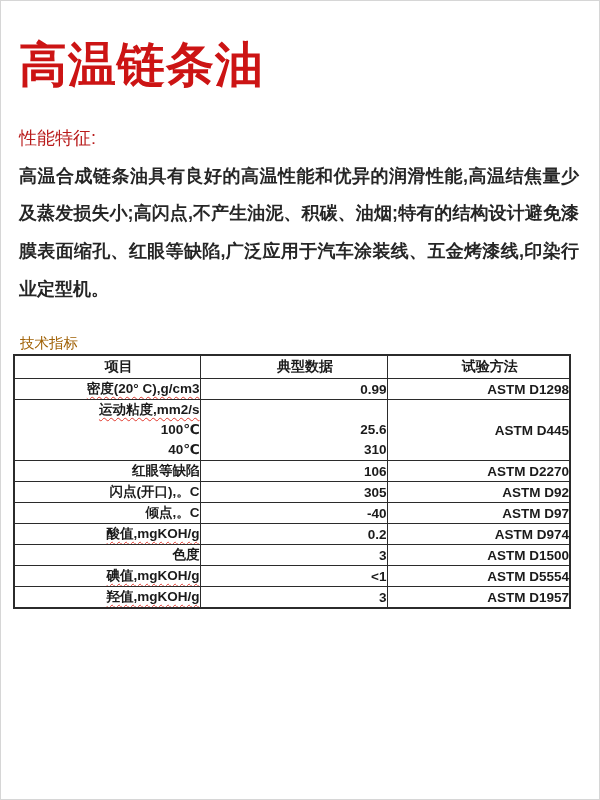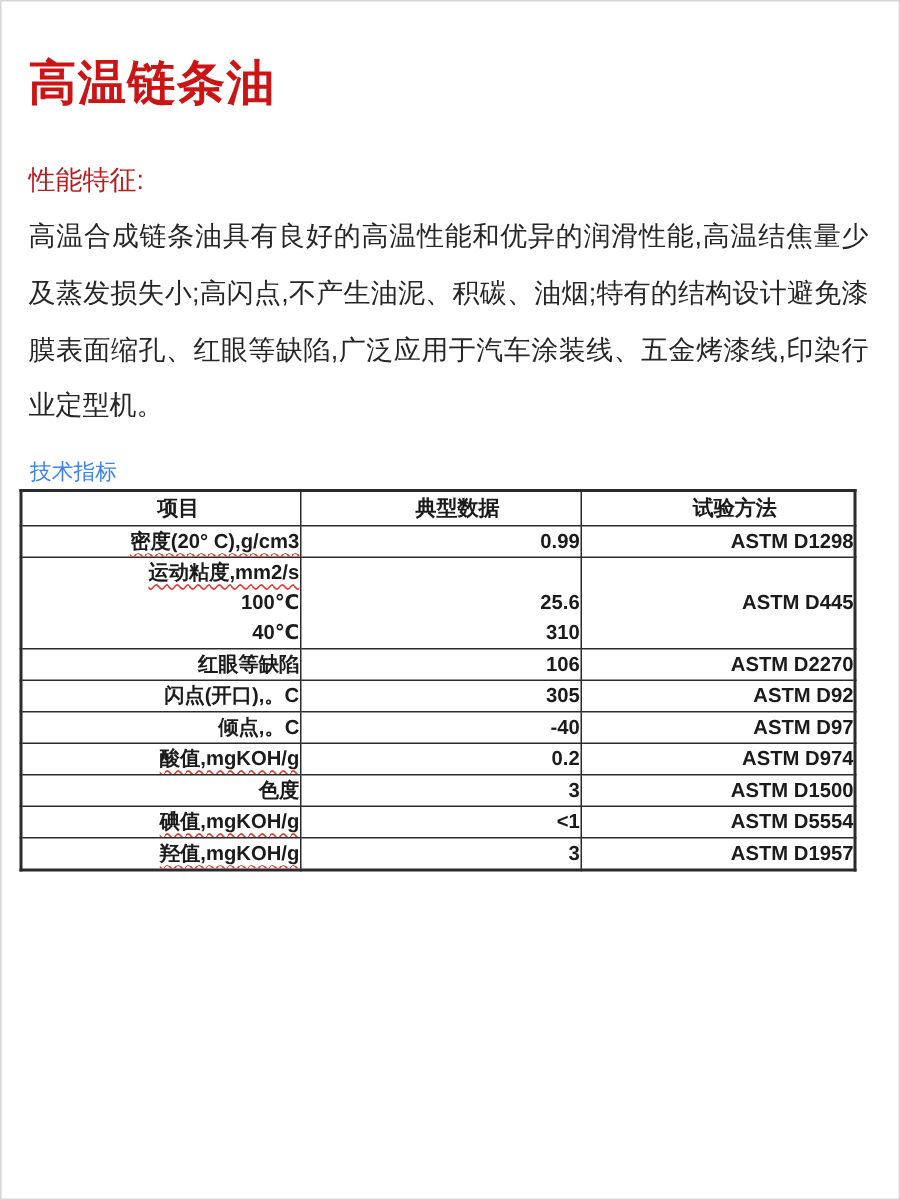--- a/index.html
+++ b/index.html
@@ -1,27 +1,27 @@
 <!DOCTYPE html>
 <html><head>
 <meta charset="utf-8">
 <style>
   html,body{margin:0;padding:0;background:#ffffff;}
   body{width:600px;height:800px;font-family:"Liberation Sans","DejaVu Sans",sans-serif;}
   .page{box-sizing:border-box;width:600px;height:800px;border:1px solid #d6d6d6;
         padding:4px 20px 0 18px;overflow:hidden;background:#fff;}
   .title-black{font-size:40px;font-weight:bold;color:#141414;line-height:1.2;
                margin:2px 0 0 0;letter-spacing:1px;}
-  .title-red{font-size:32px;font-weight:bold;color:#cc1414;line-height:1.15;
+  .title-red{font-size:48px;font-weight:bold;color:#cc1414;line-height:1.15;
              margin:32px 0 0 0;letter-spacing:1px;}
   .bodyblock{margin-top:28px;font-size:18px;line-height:37.6px;color:#262626;
              text-align:justify;width:560px;}
   .perf-heading{font-size:18px;line-height:37.6px;color:#b91c1c;}
-  .para{margin:0;}
-  .caption{margin-top:16px;margin-left:1px;font-size:14.5px;color:#3b82f6;line-height:18px;}
+  .para{margin:0;font-weight:bold;}
+  .caption{margin-top:26px;margin-left:1px;font-size:14.5px;color:#a16207;line-height:18px;}
   table.specs{border-collapse:collapse;table-layout:fixed;width:556px;margin-left:-6px;
               margin-top:2px;border:2px solid #2b2b2b;font-size:13.5px;font-weight:bold;
               color:#1b1b1b;}
   table.specs th,table.specs td{border:1px solid #2b2b2b;padding:0;overflow:hidden;
               white-space:nowrap;}
   table.specs th{height:22px;font-size:14px;text-align:center;font-weight:bold;padding-left:23px;}
   table.specs td{height:20px;vertical-align:middle;}
   td.c1{text-align:right;padding-left:4px;}
   td.c2,td.c3{text-align:right;}
   tr.visc td{height:60px;}

